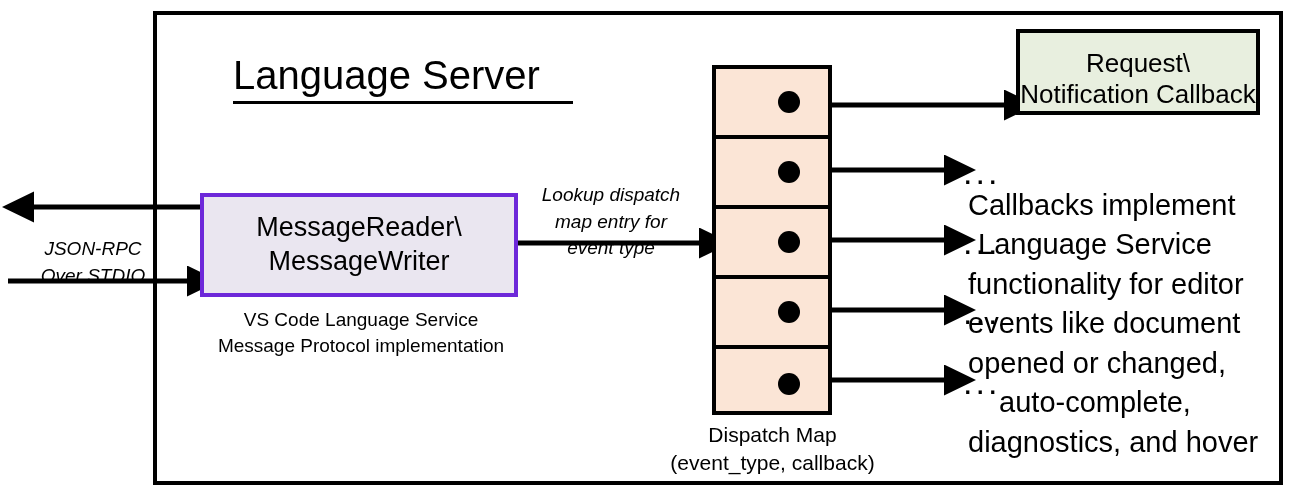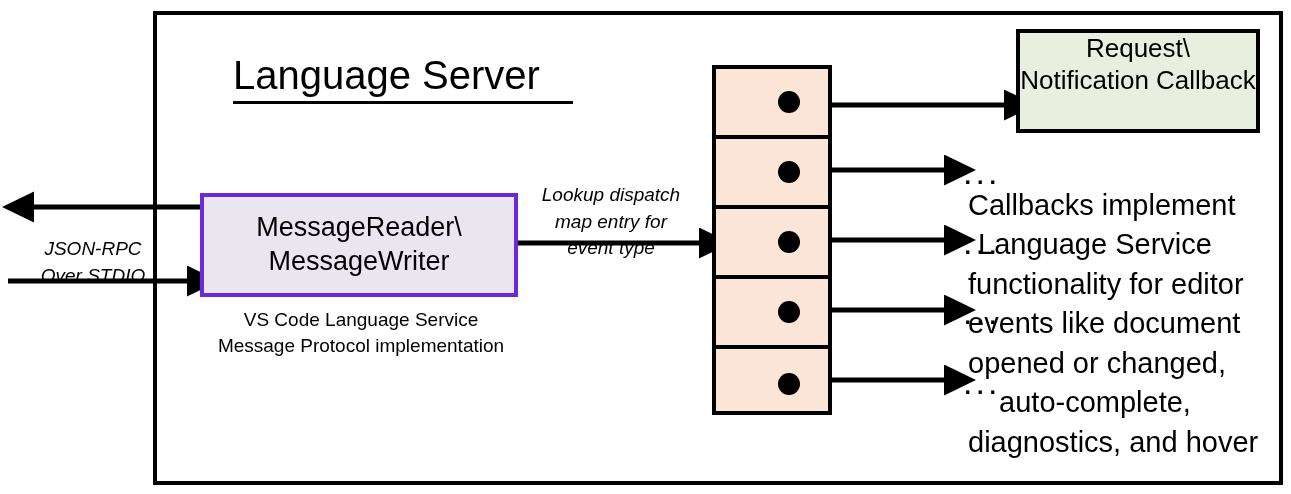--- a/index.html
+++ b/index.html
@@ -155,26 +155,26 @@
     text-align: center;
     line-height: 1.35;
   }
 
   
   .callback-box {
     position: absolute;
     left: 1016px;
     top: 29px;
     width: 244px;
-    height: 104px;
+    height: 86px;
     background: #E8EFDF;
     border: 4px solid #000000;
     box-sizing: border-box;
     display: flex;
-    align-items: flex-start;
+    align-items: flex-end;
     justify-content: center;
   }
   .callback-box .inner {
     font-size: 26px;
     text-align: center;
     line-height: 1.22;
     color: #000;
   }
 
   #callback-caption {
@@ -265,20 +265,22 @@
     <div class="map-cell">
       <span class="map-dot"></span>
     </div>
     <div class="map-cell">
       <span class="map-dot"></span>
     </div>
     <div class="map-cell">
       <span class="map-dot"></span>
     </div>
   </div>
+  <div class="txt" id="map-caption">Dispatch Map
+(event_type, callback)</div>
 
   <div class="ellipsis" style="left:963px; top:155px;">...</div>
   <div class="ellipsis" style="left:963px; top:225px;">...</div>
   <div class="ellipsis" style="left:963px; top:295px;">...</div>
   <div class="ellipsis" style="left:963px; top:365px;">...</div>
 
   <div class="callback-box">
     <div class="inner">Request\
 Notification
 Callback</div>

